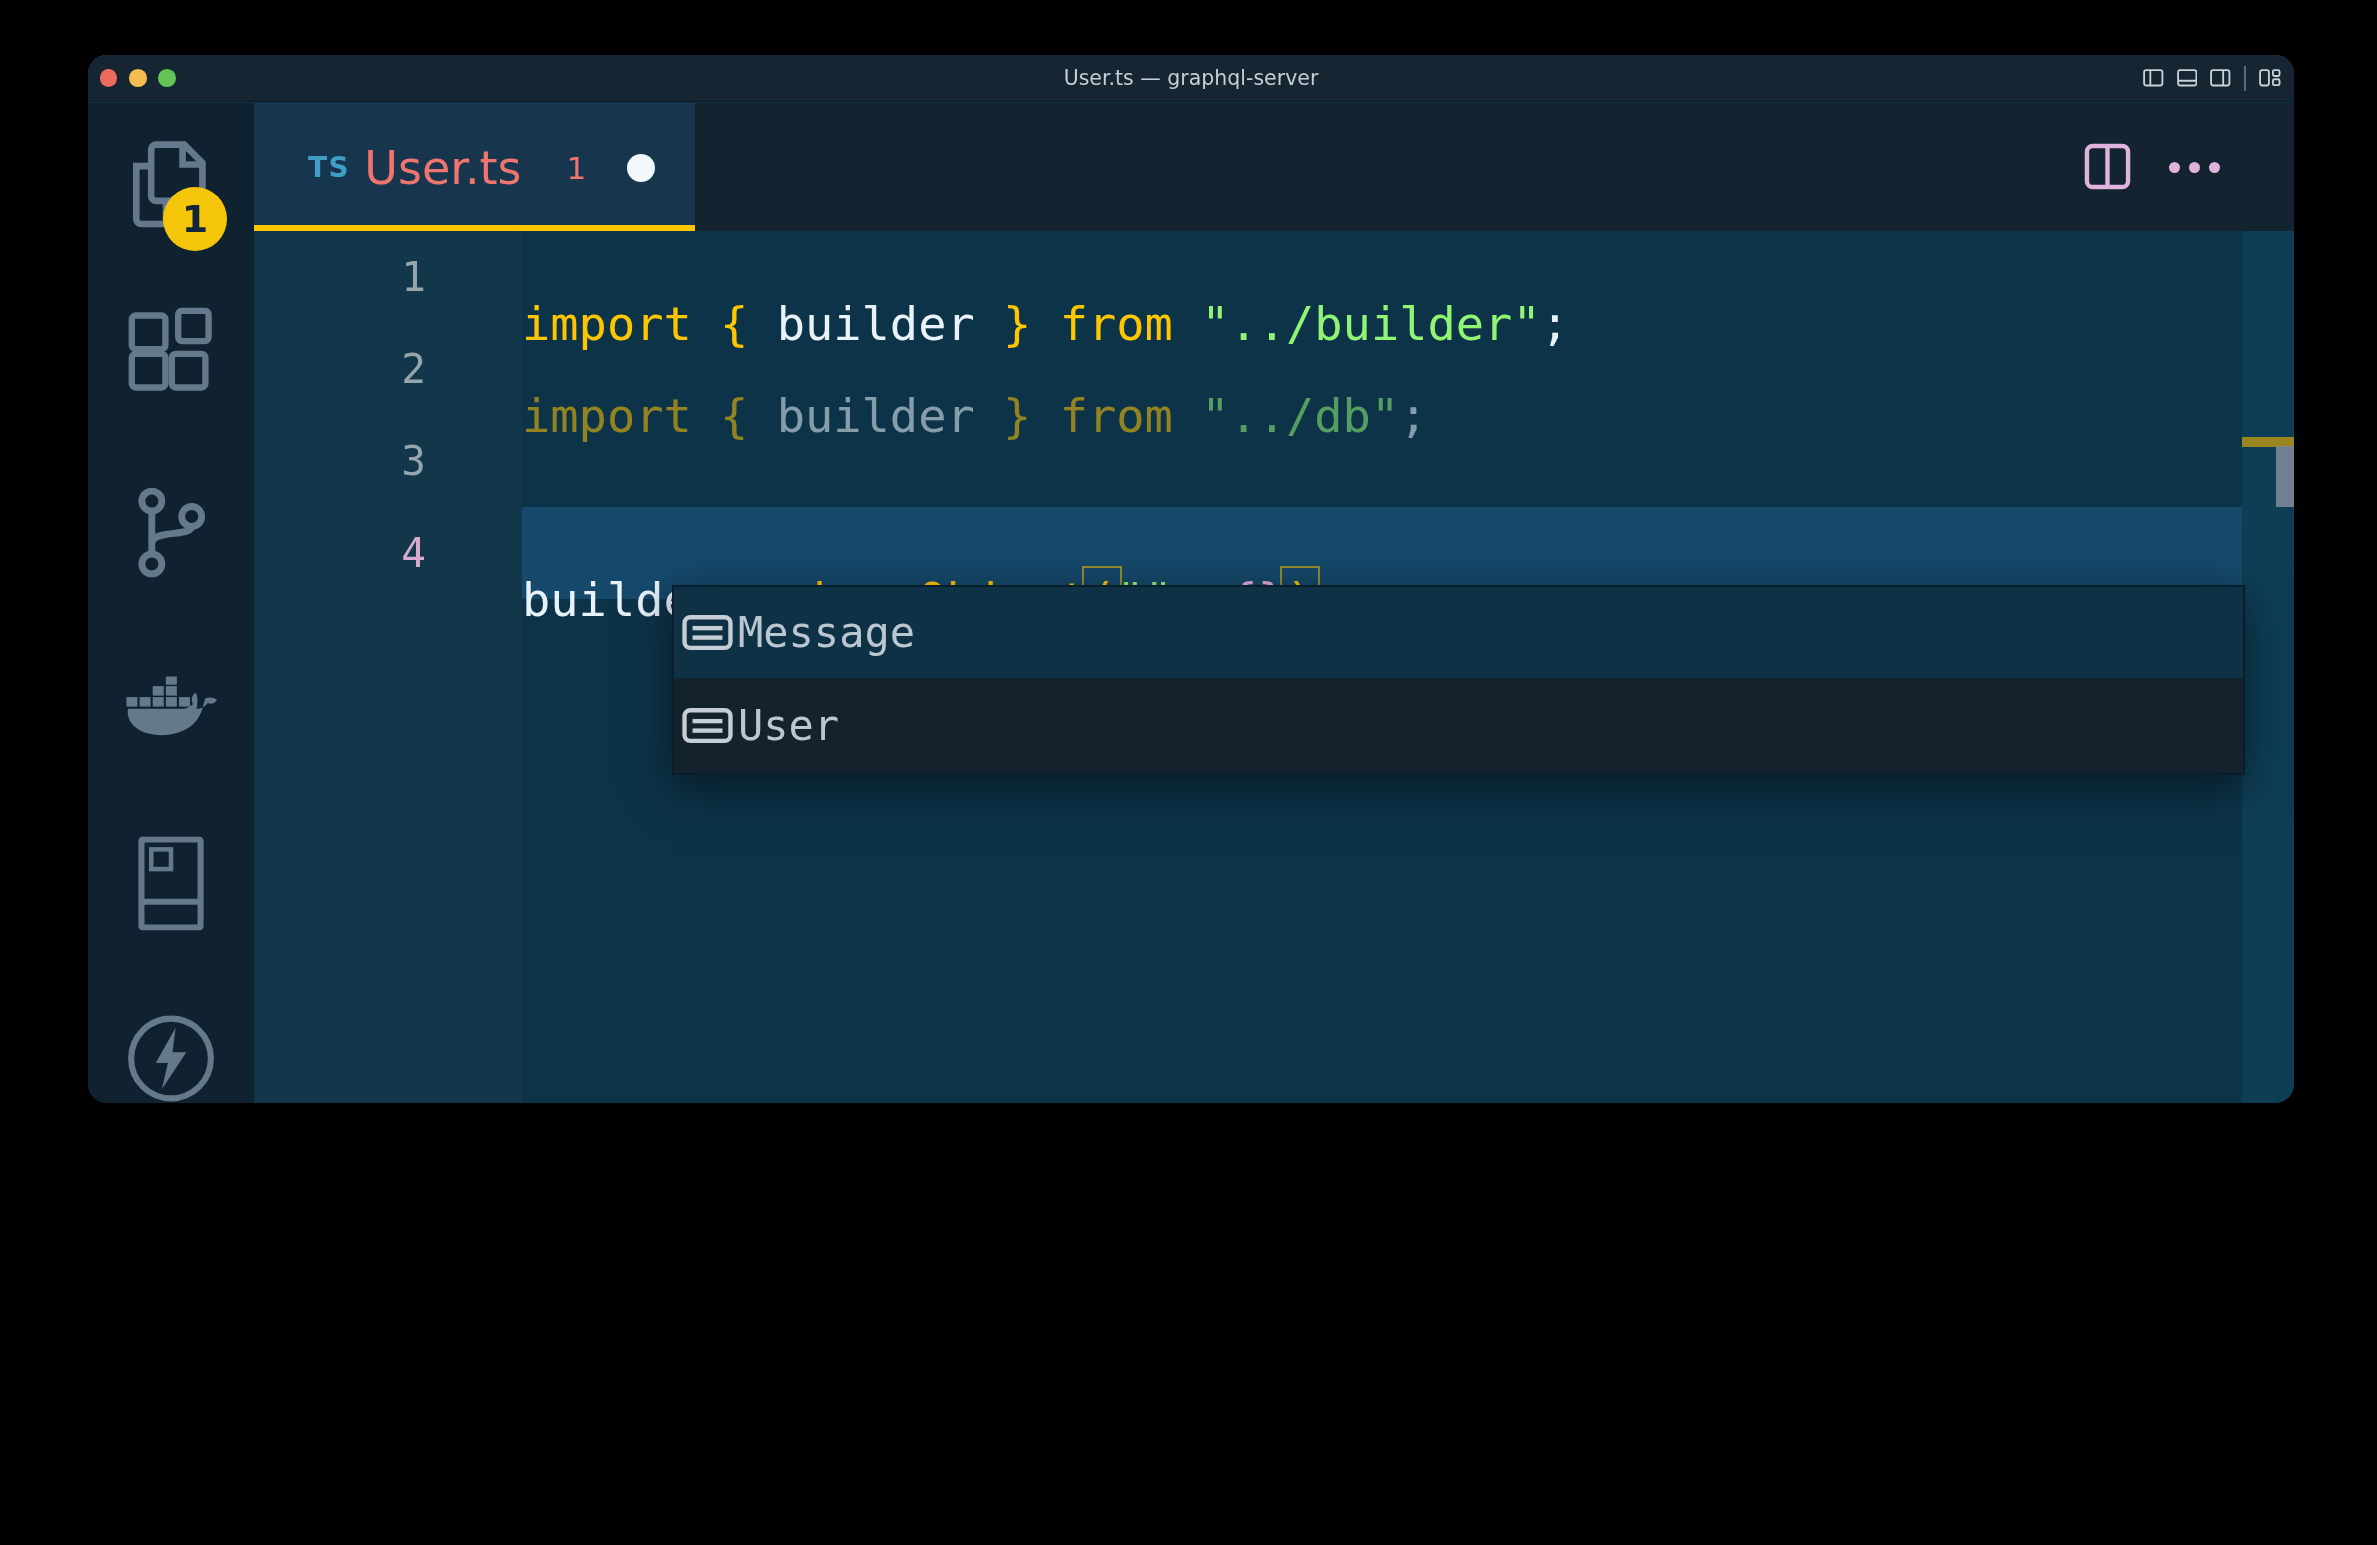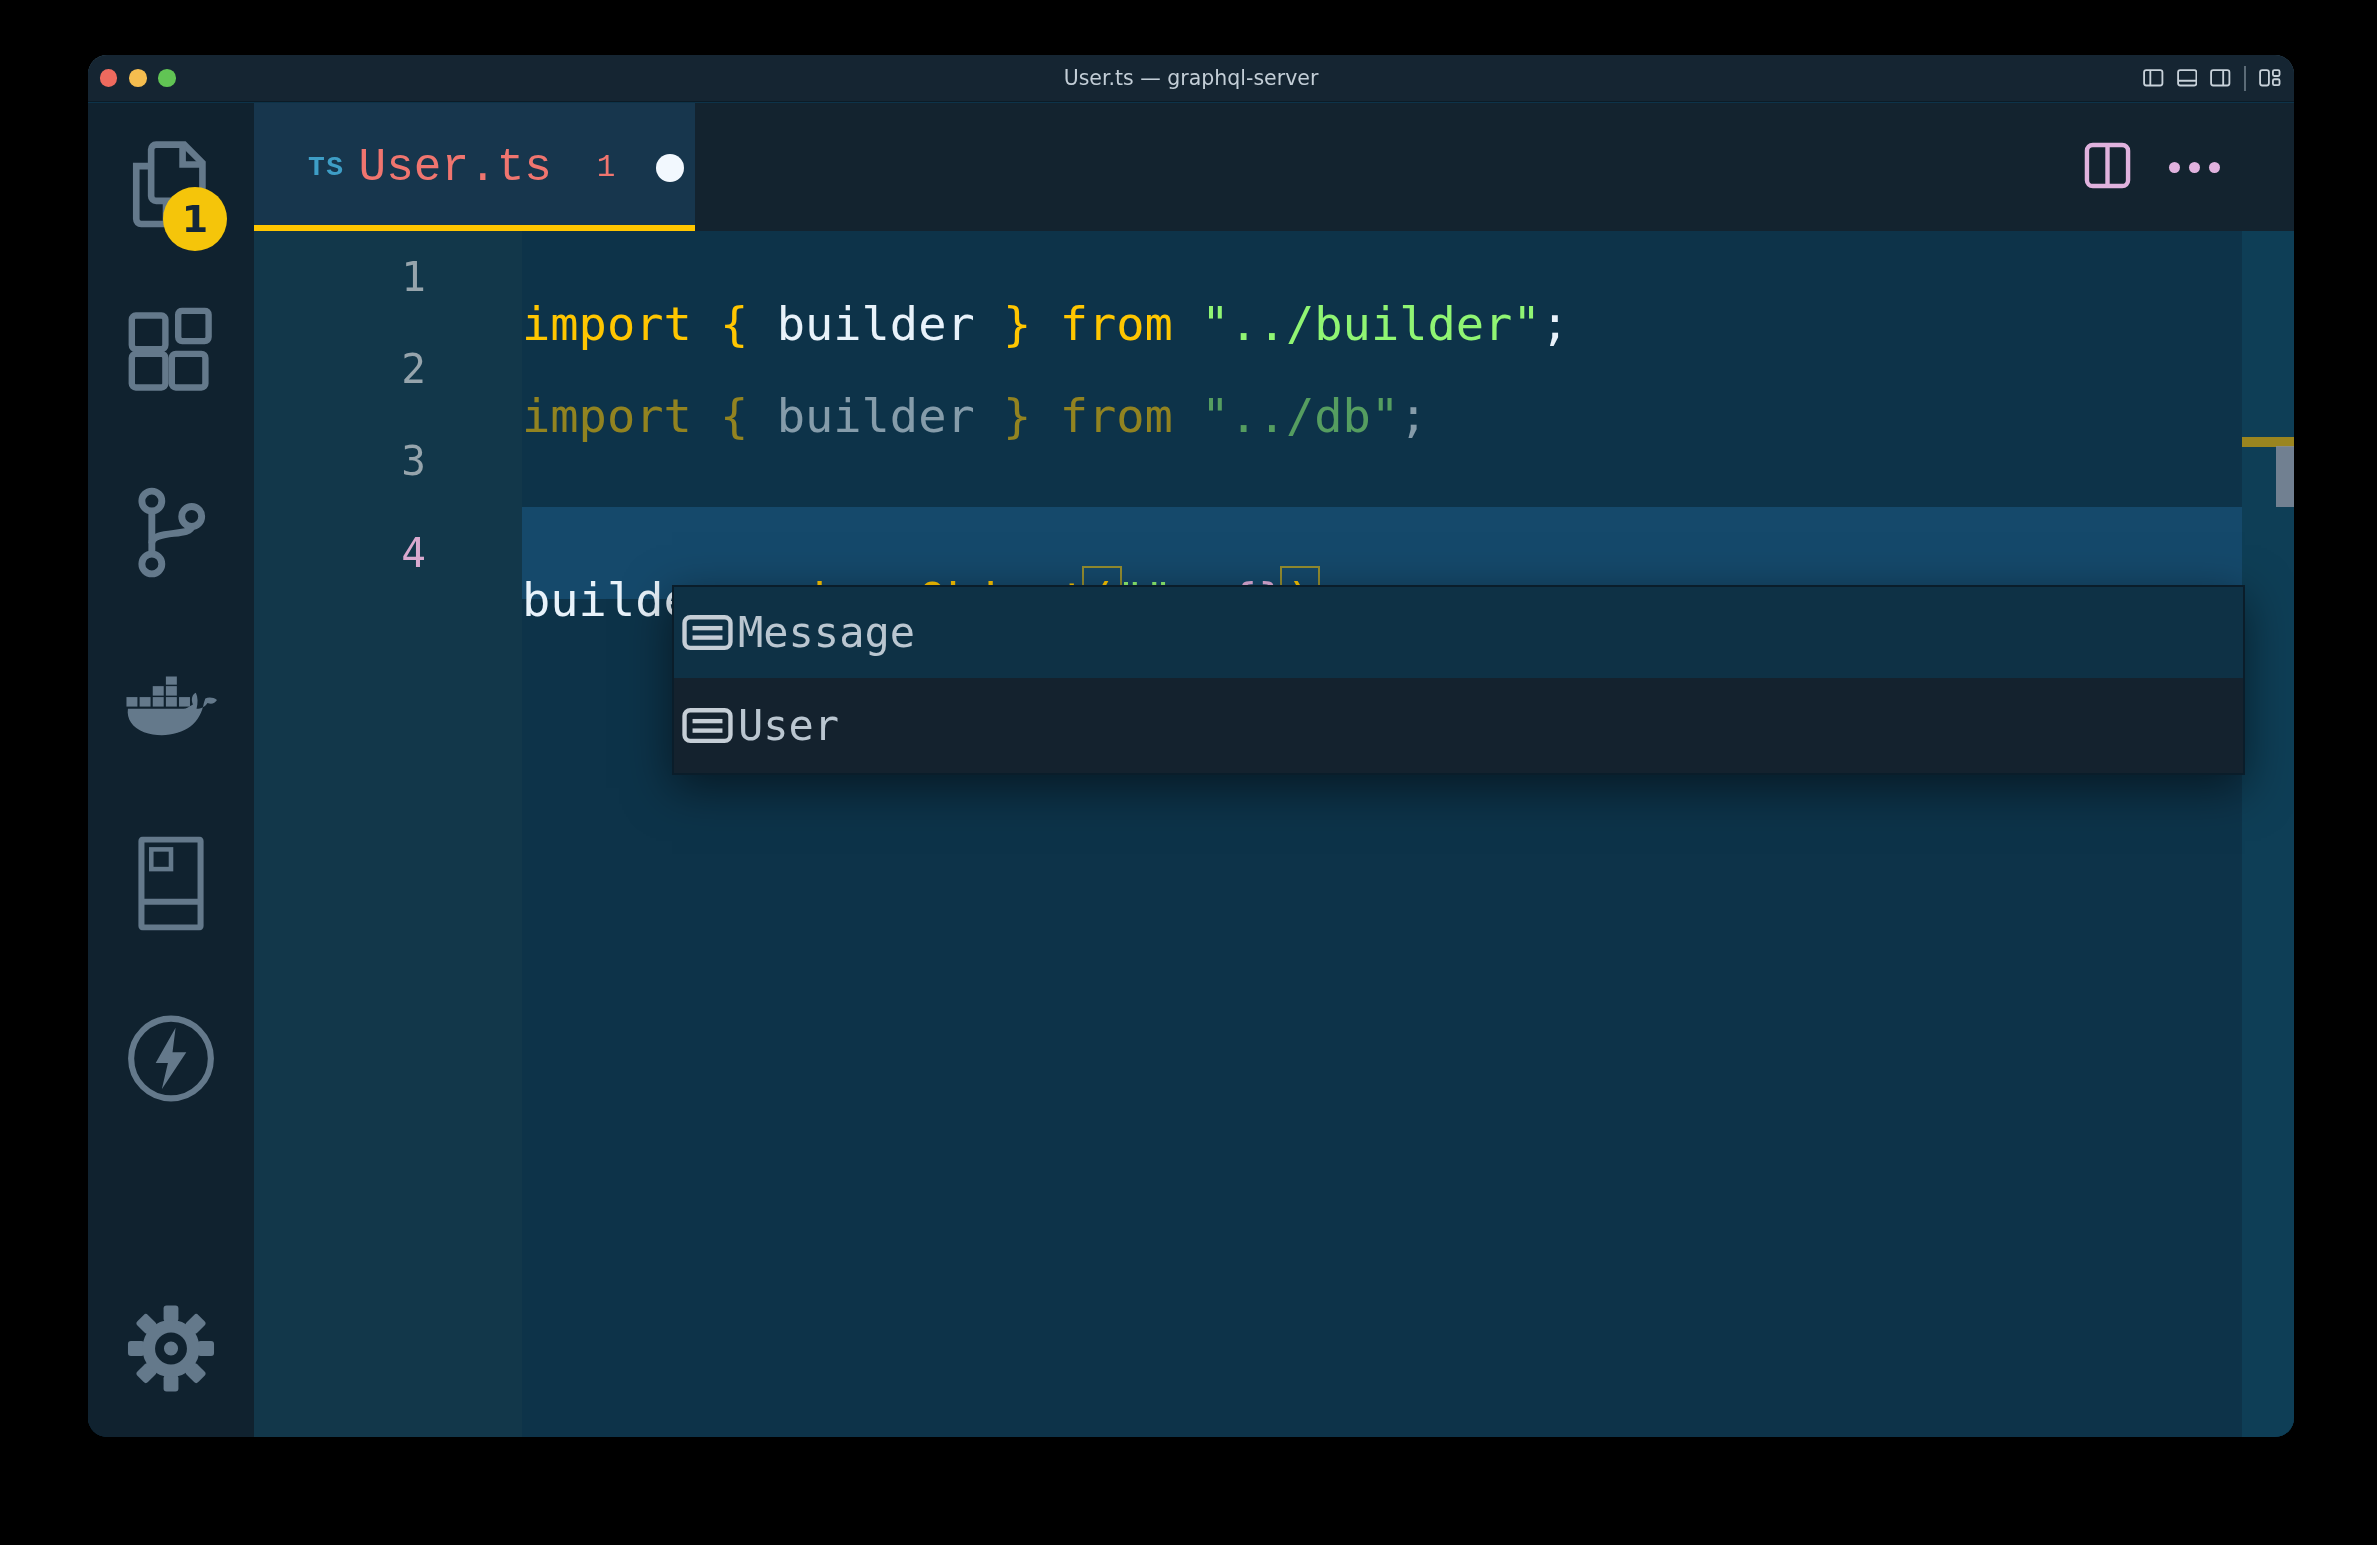--- a/index.html
+++ b/index.html
@@ -1,20 +1,20 @@
 <!DOCTYPE html>
 <html style="font-size:11.7px"><head>
 <meta charset="utf-8">
 <style>
   html,body { margin:0; padding:0; background:#000; }
   .stage { position:relative; width:2377px; height:1546px; background:#000; overflow:hidden;
            font-family:"DejaVu Sans", sans-serif; }
 
   
-  .window { position:absolute; left:88px; top:55px; width:2206px; height:1382px;
+  .window { position:absolute; left:88px; top:55px; width:2206px; height:1048px;
             border-radius:19px; overflow:hidden; background:#0D3349;
             box-shadow: inset 0 1.5px 0 rgba(255,255,255,.25), 0 29px 88px rgba(0,0,0,.9); }
 
   
   .titlebar { position:absolute; left:0; top:0; right:0; height:46px; background:#152532;
               border-bottom:1.5px solid #0C1B26; }
   .light { position:absolute; top:14px; width:17.6px; height:17.6px; border-radius:50%; }
   .window-title { position:absolute; left:0; right:0; top:0; height:46px; line-height:46px;
                   text-align:center; color:#C3CED7; font-size:20.5px; }
   .tb-controls { position:absolute; right:13px; top:0; height:46px; display:flex; align-items:center; gap:13px; }
@@ -23,21 +23,21 @@
 
   
   .activitybar { position:absolute; left:0; top:48px; width:166px; bottom:0; background:#10222F; }
   .ab-icon { position:absolute; left:83px; transform:translate(-50%,-50%); }
   .ab-badge { position:absolute; left:107px; top:116px; transform:translate(-50%,-50%);
               width:64px; height:64px; border-radius:50%; background:#F5C50A;
               color:#13273A; font-size:38px; font-weight:bold;
               display:flex; align-items:center; justify-content:center; }
 
   
-  .tabbar { position:absolute; left:166px; right:0; top:48px; height:129px; background:#13232F;font-family:Liberation Mono, monospace; }
+  .tabbar { position:absolute; left:166px; right:0; top:48px; height:129px; background:#13232F; }
   .tab { position:absolute; left:0; top:0; width:441px; height:129px; background:#17364D;
          display:flex; align-items:center; }
   .tab-underline { position:absolute; left:0; top:122px; width:441px; height:7.3px; background:#FFC600; }
   .tab-lang { margin-left:54px; color:#3E9EC6; font-size:28px; font-weight:bold; letter-spacing:1.5px; }
   .tab-file { margin-left:14px; color:#F0756F; font-size:46px; }
   .tab-count { margin-left:45px; color:#F0756F; font-size:31px; }
   .tab-dot { margin-left:41px; width:28px; height:28px; border-radius:50%; background:#F2F8FE; }
   .editor-actions { position:absolute; left:1830px; top:0; height:129px; display:flex; align-items:center; gap:38px; }
   .dots { display:flex; gap:8.8px; }
   .dots i { width:11px; height:11px; border-radius:50%; background:#E0B2DE; }

